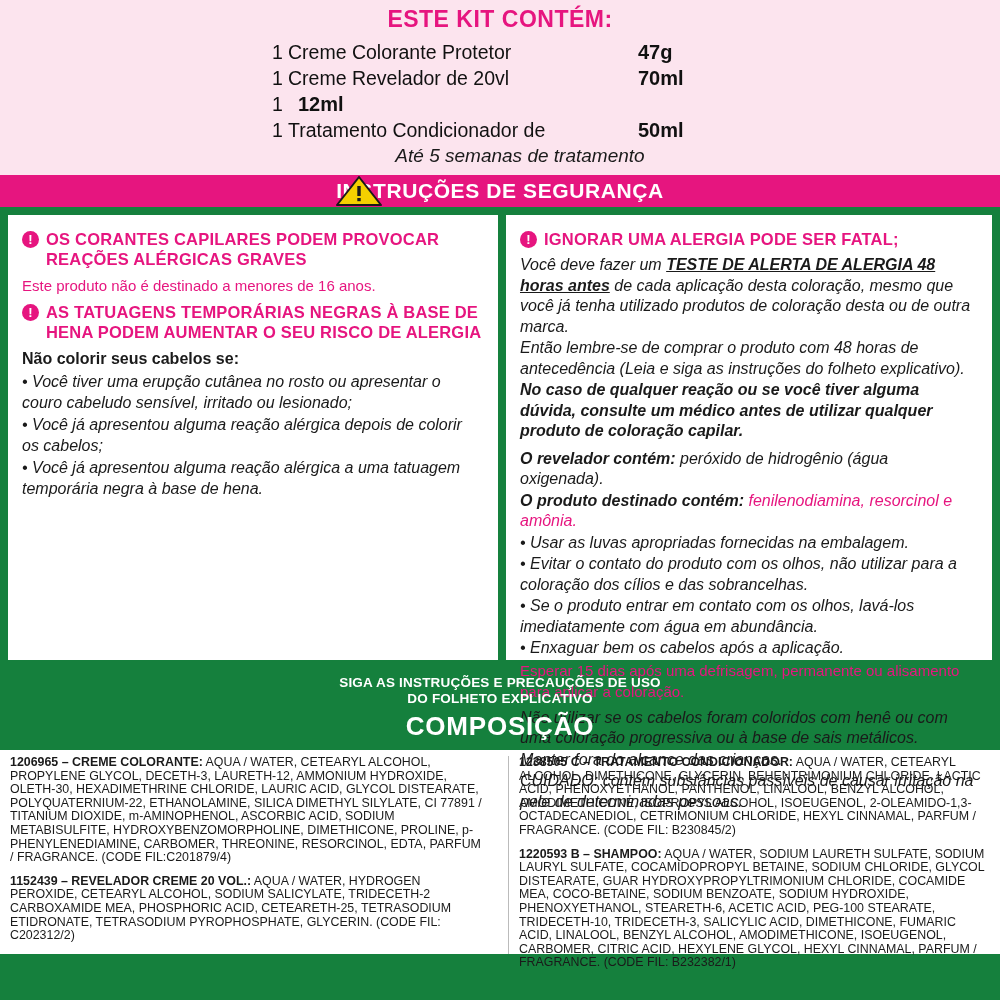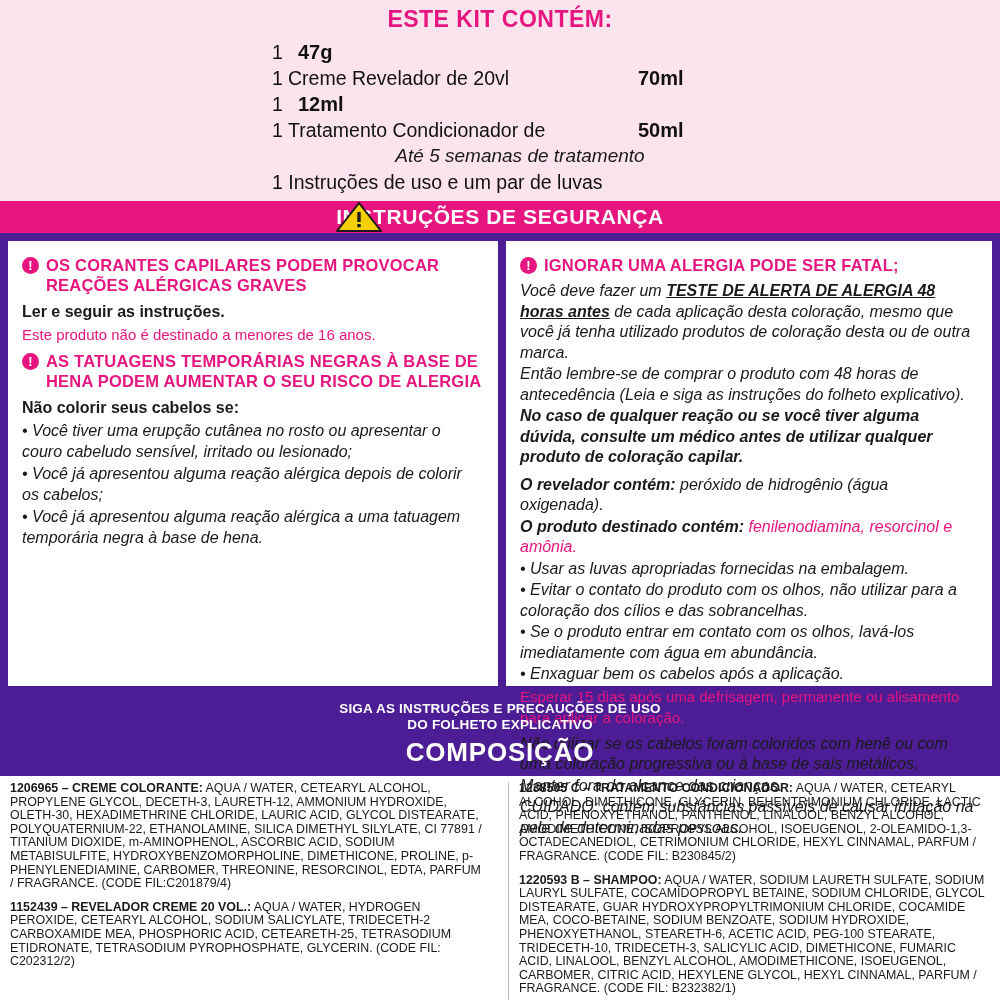--- a/index.html
+++ b/index.html
@@ -11,21 +11,21 @@
     height: 1000px;
     background: #e6157f;
     font-family: "Liberation Sans", sans-serif;
     color: #1a1a1a;
     overflow: hidden;
   }
   .page {
     position: relative;
     width: 1000px;
     height: 1000px;
-    background: #4c1d95;
+    background: #15803d;
   }
 
   
   .kit {
     background: #fce4ee;
     padding: 0 0 6px 0;
   }
   .kit-title {
     text-align: center;
     color: #e6157f;
@@ -177,21 +177,21 @@
     letter-spacing: 0.8px;
     padding: 4px 0 8px 0;
   }
 
   
   .ingredients {
     background: #ffffff;
     display: flex;
     gap: 16px;
     padding: 6px 0 0 0;
-    height: 228px;
+    height: 204px;
     box-sizing: border-box;
   }
   .ing-col {
     width: 50%;
     box-sizing: border-box;
     padding: 0 10px 0 10px;
   }
   .ing-col.right { border-left: 1px solid #bbbbbb; }
   .ing-block {
     font-size: 12.4px;
@@ -206,62 +206,59 @@
 </head>
 <body>
 
 <div class="page">
 
   <div class="kit">
     <div class="kit-title">ESTE KIT CONTÉM:</div>
     <div class="kit-rows">
       <div class="kit-row">
         <span class="qty">1</span>
+        <span class="label">Creme Colorante Protetor</span>
         <span class="amount">47g</span>
       </div>
       <div class="kit-row">
         <span class="qty">1</span>
         <span class="label">Creme Revelador de 20vl</span>
         <span class="amount">70ml</span>
       </div>
       <div class="kit-row">
         <span class="qty">1</span>
         <span class="amount">12ml</span>
       </div>
       <div class="kit-row">
         <span class="qty">1</span>
         <span class="label">Tratamento Condicionador de</span>
         <span class="amount">50ml</span>
       </div>
     </div>
     <div class="kit-note">Até 5 semanas de tratamento</div>
-    <div class="kit-rows">
-      <div class="kit-row last">1 Instruções de uso e um par de luvas</div>
-    </div>
   </div>
 
   <div class="safety-bar">
     <span class="warn-tri">
       <svg width="46" height="30" viewBox="0 0 46 30">
         <polygon points="23,1 45,29 1,29" fill="#f5d000" stroke="#1a1a1a" stroke-width="2" stroke-linejoin="round"></polygon>
         <rect x="21.3" y="10" width="3.4" height="10" fill="#1a1a1a"></rect>
         <rect x="21.3" y="22" width="3.4" height="3.2" fill="#1a1a1a"></rect>
       </svg>
     </span>
     <span class="bar-title">INSTRUÇÕES DE SEGURANÇA</span>
   </div>
 
   <div class="panels">
 
     <div class="panel left">
       <div class="warn-head">
         <span class="excl">!</span>
         <span class="warn-head-text">OS CORANTES CAPILARES PODEM PROVOCAR REAÇÕES ALÉRGICAS GRAVES</span>
       </div>
-      <div class="bold-line">Ler e seguir as instruções.</div>
       <div class="pink-line">Este produto não é destinado a menores de 16 anos.</div>
 
       <div class="warn-head">
         <span class="excl">!</span>
         <span class="warn-head-text">AS TATUAGENS TEMPORÁRIAS NEGRAS À BASE DE HENA PODEM AUMENTAR O SEU RISCO DE ALERGIA</span>
       </div>
       <div class="bold-line">Não colorir seus cabelos se:</div>
       <div class="body-line">• Você tiver uma erupção cutânea no rosto ou apresentar o couro cabeludo sensível, irritado ou lesionado;</div>
       <div class="body-line">• Você já apresentou alguma reação alérgica depois de colorir os cabelos;</div>
       <div class="body-line">• Você já apresentou alguma reação alérgica a uma tatuagem temporária negra à base de hena.</div>

